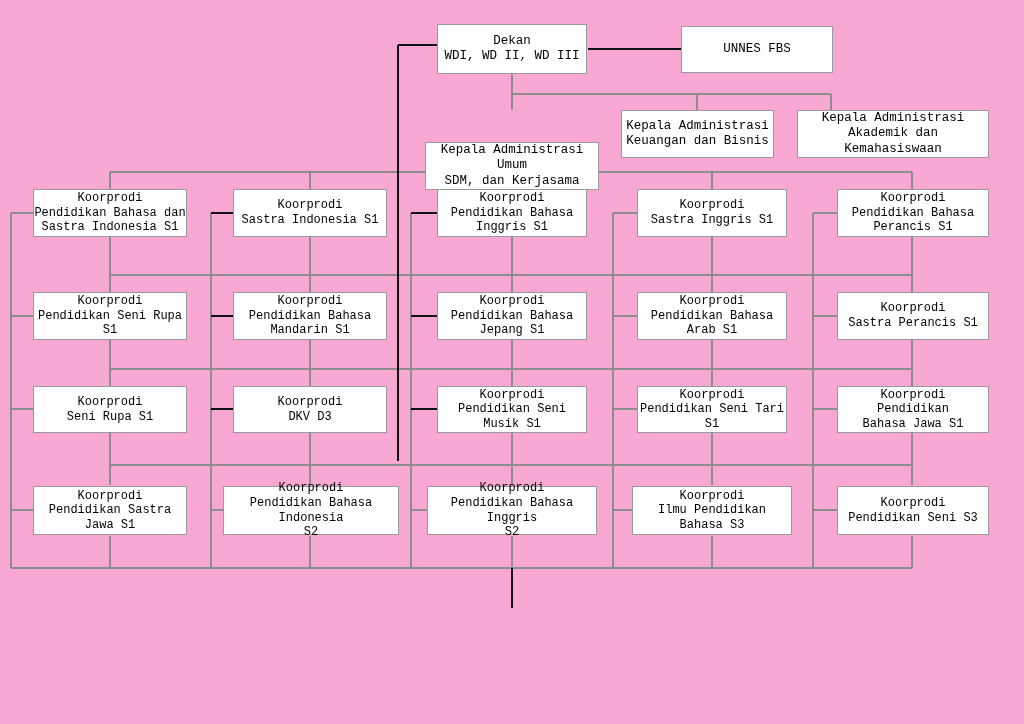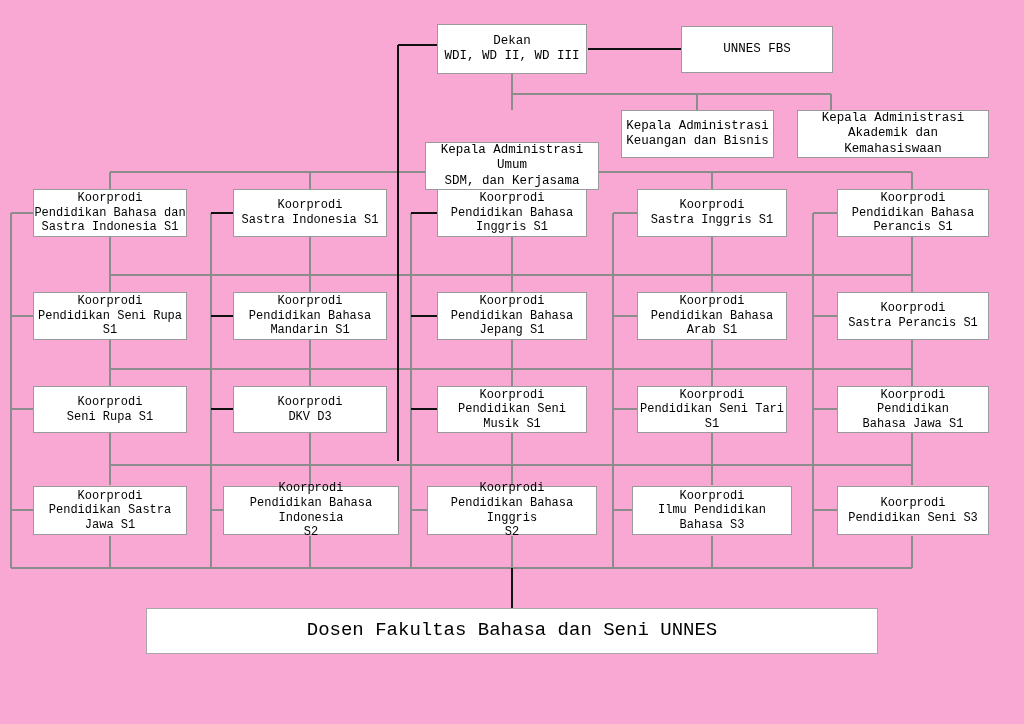--- a/index.html
+++ b/index.html
@@ -273,17 +273,14 @@
   </div>
   <div class="node node-prodi" style="left:632px; top:486px; width:160px; height:49px;">
     <span>Koorprodi
 Ilmu Pendidikan Bahasa S3</span>
   </div>
   <div class="node node-prodi" style="left:837px; top:486px; width:152px; height:49px;">
     <span>Koorprodi
 Pendidikan Seni S3</span>
   </div>
 
-  <div class="node node-footer" style="left:146px; top:608px; width:732px; height:46px;">
-    <span>Dosen Fakultas Bahasa dan Seni UNNES</span>
-  </div>
 
 </div>
 
 </body></html>

